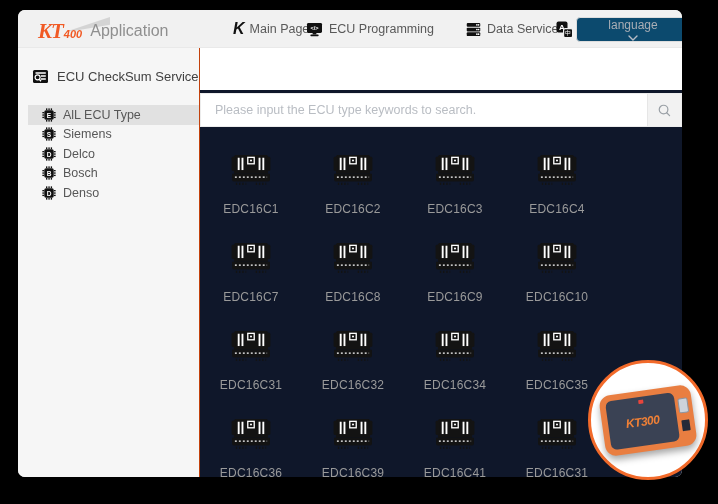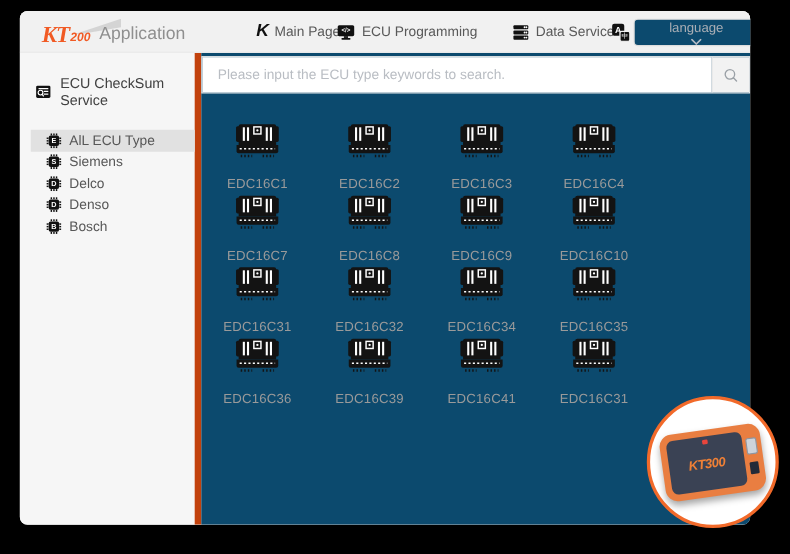--- a/index.html
+++ b/index.html
@@ -23,35 +23,35 @@
             color:#595959;font-size:12.5px;cursor:pointer;}
   .nav-main{left:215px;} .nav-ecu{left:288px;} .nav-data{left:448px;}
   .k-glyph{font-weight:900;font-style:italic;font-size:16px;color:#111;letter-spacing:-1px;}
   .lang-icon{position:absolute;left:538px;top:11px;}
   .lang-select{position:absolute;left:558px;top:7px;width:114px;height:25px;background:#0c4a6e;
                border:1px solid #ddd;border-radius:4px;display:flex;align-items:center;
                justify-content:space-between;padding:0 9px;color:#a9aeb5;font-size:12px;cursor:pointer;flex-direction:column;}
 
   
   .body{flex:1;display:flex;min-height:0;}
-  .sidebar{width:165px;flex:0 0 auto;background:#f6f6f6;border-right:6px solid #c2410c;}
+  .sidebar{width:182px;flex:0 0 auto;background:#f6f6f6;border-right:1px solid #c2410c;}
   .sidebar-header{display:flex;align-items:center;gap:8px;padding:20px 0 14px 14px;
                   color:#414141;font-size:13px;}
   .menu{margin-top:6px;}
   .menu-item{display:flex;align-items:center;gap:7px;height:19.5px;margin-left:10px;
              padding-left:14px;color:#575757;font-size:12.5px;cursor:pointer;}
   .menu-item.selected{background:#e1e1e1;}
 
-  .main{flex:1;display:flex;flex-direction:column;background:#0c4a6e;min-width:0;}
+  .main{flex:1;display:flex;flex-direction:column;background:#0f172a;min-width:0;margin-top:42px;}
   .search-row{display:flex;margin-top:3px;height:34px;border:1px solid #ececec;flex:0 0 auto;}
   .search-input{flex:1;border:none;outline:none;padding:0 14px;font-size:12.5px;color:#444;background:#fff;}
   .search-input::placeholder{color:#b9bdc3;}
   .search-btn{width:34px;background:#f2f2f2;border:none;border-left:1px solid #e6e6e6;
               display:flex;align-items:center;justify-content:center;cursor:pointer;}
-  .grid{flex:1;display:grid;grid-template-columns:repeat(4,102px);
+  .grid{flex:1;display:grid;grid-template-columns:repeat(4,102px);row-gap:23px;
         padding-top:26px;align-content:start;}
   .ecu-item{display:flex;flex-direction:column;align-items:center;height:65px;cursor:pointer;}
   .ecu-label{margin-top:13px;font-size:12px;color:#9a9a9a;letter-spacing:.2px;}
 
   
   .badge{position:absolute;left:588px;top:360px;width:120px;height:120px;border-radius:50%;
          background:#fff;border:3px solid #f26a2a;z-index:10;display:flex;align-items:center;
          justify-content:center;}
   .device{position:relative;width:92px;height:61px;background:#e97e41;border-radius:11px;
           transform:rotate(-8deg);box-shadow:0 4px 7px rgba(0,0,0,.35);}
@@ -67,21 +67,21 @@
 </head>
 <body>
 
 <div class="stage">
   <div class="window">
 
     <div class="topbar">
       <div class="logo">
         <span class="swoosh"></span>
         <span class="brand-kt">KT</span>
-        <span class="brand-300">200</span>
+        <span class="brand-300">400</span>
         <span class="brand-suffix">Application</span>
       </div>
 
       <div class="nav-item nav-main">
         <span class="k-glyph">K</span>
         <span>Main Page</span>
       </div>
 
       <div class="nav-item nav-ecu">
         <svg width="17" height="15" viewBox="0 0 18 16">
@@ -217,45 +217,45 @@
         <rect x="4.6" y="13.6" width="1.5" height="2"></rect>
                   <rect x="7.3" y="13.6" width="1.5" height="2"></rect>
                   <rect x="10" y="13.6" width="1.5" height="2"></rect>
         <rect x="0.4" y="4.6" width="2" height="1.5"></rect>
                   <rect x="0.4" y="7.3" width="2" height="1.5"></rect>
                   <rect x="0.4" y="10" width="2" height="1.5"></rect>
         <rect x="13.6" y="4.6" width="2" height="1.5"></rect>
                   <rect x="13.6" y="7.3" width="2" height="1.5"></rect>
                   <rect x="13.6" y="10" width="2" height="1.5"></rect>
       </g>
-      <text x="8" y="8.4" fill="#fff" font-size="7.5" font-weight="bold" text-anchor="middle" dominant-baseline="central">D</text>
-    </svg>
-    <span>Denso</span>
+      <text x="8" y="8.4" fill="#fff" font-size="7.5" font-weight="bold" text-anchor="middle" dominant-baseline="central">B</text>
+    </svg>
+    <span>Bosch</span>
   </div>
 
   <div class="menu-item">
     <svg width="14" height="14" viewBox="0 0 16 16">
       <g fill="#111">
         <rect x="2.6" y="2.6" width="10.8" height="10.8" rx="2"></rect>
         <rect x="4.6" y="0.4" width="1.5" height="2"></rect>
                   <rect x="7.3" y="0.4" width="1.5" height="2"></rect>
                   <rect x="10" y="0.4" width="1.5" height="2"></rect>
         <rect x="4.6" y="13.6" width="1.5" height="2"></rect>
                   <rect x="7.3" y="13.6" width="1.5" height="2"></rect>
                   <rect x="10" y="13.6" width="1.5" height="2"></rect>
         <rect x="0.4" y="4.6" width="2" height="1.5"></rect>
                   <rect x="0.4" y="7.3" width="2" height="1.5"></rect>
                   <rect x="0.4" y="10" width="2" height="1.5"></rect>
         <rect x="13.6" y="4.6" width="2" height="1.5"></rect>
                   <rect x="13.6" y="7.3" width="2" height="1.5"></rect>
                   <rect x="13.6" y="10" width="2" height="1.5"></rect>
       </g>
-      <text x="8" y="8.4" fill="#fff" font-size="7.5" font-weight="bold" text-anchor="middle" dominant-baseline="central">B</text>
-    </svg>
-    <span>Bosch</span>
+      <text x="8" y="8.4" fill="#fff" font-size="7.5" font-weight="bold" text-anchor="middle" dominant-baseline="central">D</text>
+    </svg>
+    <span>Denso</span>
   </div>
 </div>
       </aside>
 
       <main class="main">
         <div class="search-row">
           <input class="search-input" placeholder="Please input the ECU type keywords to search." style="">
           <button class="search-btn">
             <svg width="15" height="15" viewBox="0 0 16 16">
               <circle cx="7" cy="7" r="4.6" fill="none" stroke="#9aa0a6" stroke-width="1.3"></circle>

